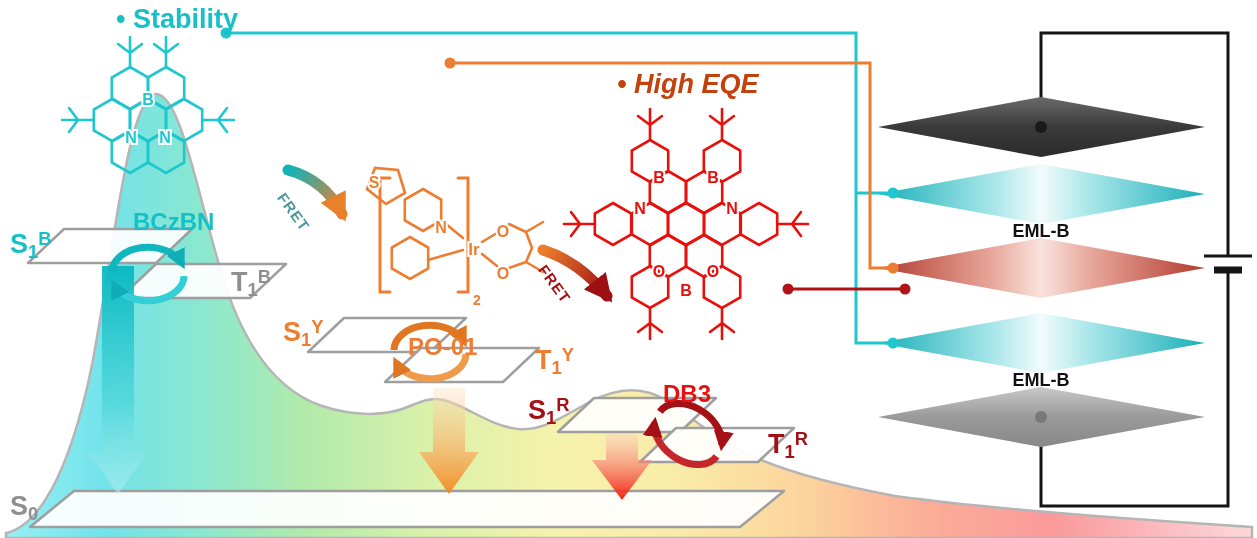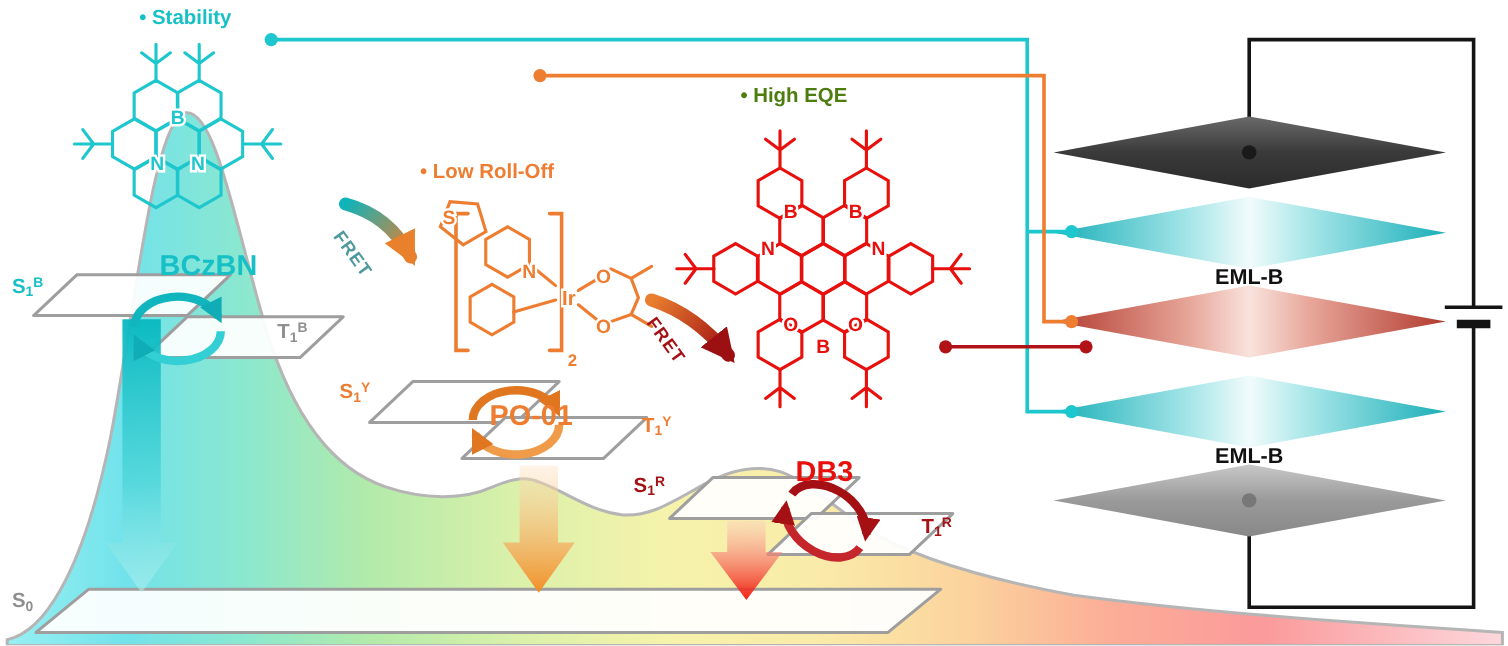--- a/index.html
+++ b/index.html
@@ -4,28 +4,28 @@
 <style>
   html,body{margin:0;padding:0;background:#ffffff;}
   .canvas{
     position:relative;width:1257px;height:538px;background:#ffffff;overflow:hidden;
     font-family:"Liberation Sans", sans-serif;
   }
   svg.gfx{position:absolute;left:0;top:0;}
   .lbl{position:absolute;font-weight:700;line-height:1;white-space:nowrap;}
   .lbl sub{font-size:68%;vertical-align:-0.25em;}
   .lbl sup{font-size:68%;vertical-align:0.45em;}
-  .sz21{font-size:17px;}
+  .sz21{font-size:27px;}
   .sz22{font-size:24px;margin-top:20px;}
   .sz15{font-size:15px;}
   .c-cyan{color:#17c0c7;}
   .c-orange{color:#ed7d31;}
   .c-red{color:#e8100c;}
   .c-darkred{color:#a51015;}
-  .c-eqe{color:#4d7c0f;}
+  .c-eqe{color:#c2410c;font-style:italic;}
   .c-gray{color:#8f8f8f;}
   .fret{transform-origin:0 0;transform:rotate(54deg);letter-spacing:1px;}
   .eml{position:absolute;left:941px;width:200px;text-align:center;font-weight:700;font-size:18px;color:#111;margin-top:36px;}
 </style>
 </head>
 <body>
 
 <div class="canvas">
 
 <svg class="gfx" width="1257" height="538" viewBox="0 0 1257 538">
@@ -252,21 +252,20 @@
   </g>
   <g stroke="#b01217" stroke-width="3" fill="none">
     <line x1="788" y1="289" x2="905" y2="289"></line>
     <circle cx="788" cy="289" r="5.5" fill="#b01217" stroke="none"></circle>
     <circle cx="905" cy="289" r="5.5" fill="#b01217" stroke="none"></circle>
   </g>
 </svg>
 
 <div class="lbl sz21 c-cyan" style="left:116px;top:6px;">• Stability</div>
 <div class="lbl sz22 c-cyan" style="left:133px;top:190px;">BCzBN</div>
-<div class="lbl sz21 c-orange" style="left:350px;top:134px;">• Low Roll-Off</div>
 <div class="lbl sz22 c-orange" style="left:408px;top:315px;text-align:right;">PO-01</div>
 <div class="lbl sz21 c-eqe" style="left:617px;top:71px;">• High EQE</div>
 <div class="lbl sz22 c-red" style="left:663px;top:362px;">DB3</div>
 
 <div class="lbl sz15 fret" style="left:287px;top:190px;color:#4d999e;">FRET</div>
 <div class="lbl sz15 fret" style="left:548px;top:262px;color:#a51015;">FRET</div>
 
 <div class="lbl sz21 c-cyan" style="left:10px;top:230px;"><span>S</span><sub>1</sub><sup>B</sup></div>
 <div class="lbl sz21 c-gray" style="left:220px;top:268px;margin-left:11px;"><span>T</span><sub>1</sub><sup>B</sup></div>
 <div class="lbl sz21 c-orange" style="left:283px;top:318px;"><span>S</span><sub>1</sub><sup>Y</sup></div>

